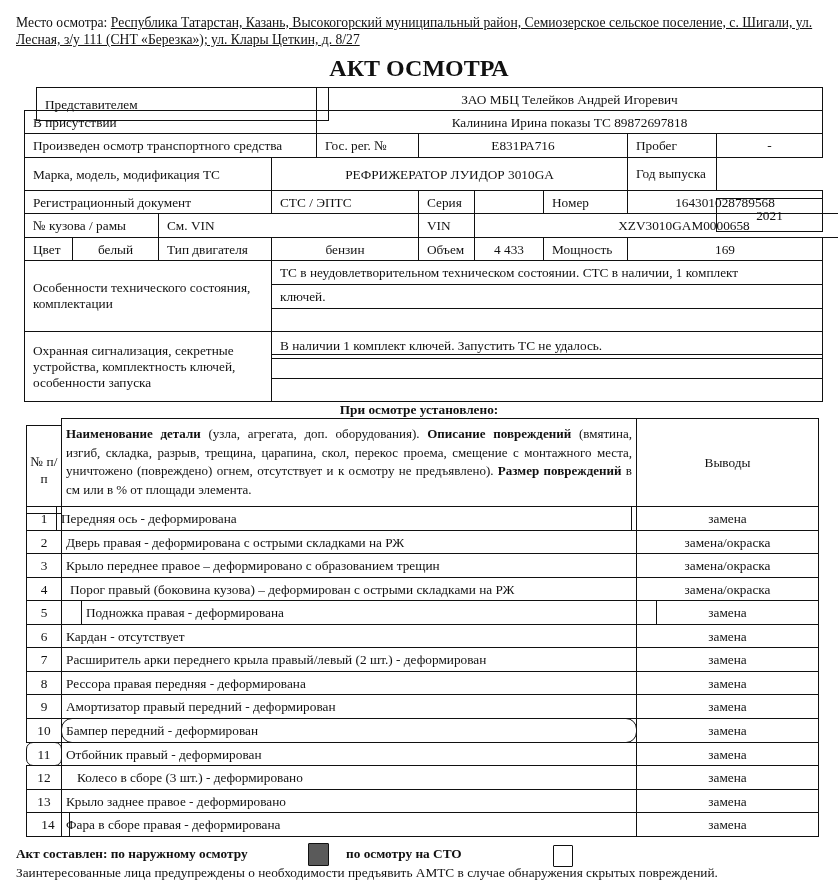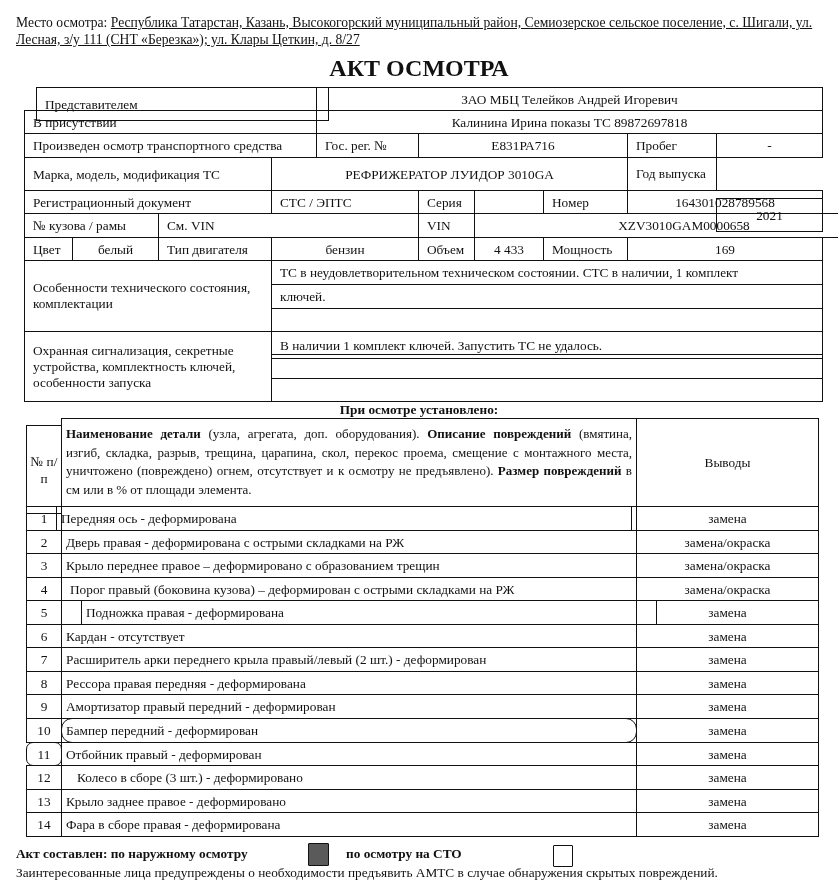--- a/index.html
+++ b/index.html
@@ -151,21 +151,21 @@
         <div class="c ctr" style="left: 26px; top: 765px; width: 36px; height: 25px;">12</div>
         <div class="c " style="left: 61px; top: 765px; width: 576px; height: 25px; padding-left: 15px;">Колесо в сборе (3 шт.) - деформировано</div>
         <div class="c ctr" style="left: 636px; top: 765px; width: 183px; height: 25px;">замена</div>
       </div>
       <div>
         <div class="c ctr" style="left: 26px; top: 789px; width: 36px; height: 24px;">13</div>
         <div class="c " style="left: 61px; top: 789px; width: 576px; height: 24px; padding-left: 4px;">Крыло заднее правое - деформировано</div>
         <div class="c ctr" style="left: 636px; top: 789px; width: 183px; height: 24px;">замена</div>
       </div>
       <div>
-        <div class="c ctr" style="left: 26px; top: 812px; width: 36px; height: 25px;">14</div>
+        <div class="c ctr" style="left: 26px; top: 812px; width: 44px; height: 25px;">14</div>
         <div class="c " style="left: 61px; top: 812px; width: 576px; height: 25px; padding-left: 4px;">Фара в сборе правая - деформирована</div>
         <div class="c ctr" style="left: 636px; top: 812px; width: 183px; height: 25px;">замена</div>
       </div>
     </div>
 </div>
 
 <div class="abs foot1">Акт составлен: по наружному осмотру</div>
 <div class="cb on" id="cb-ext" style="left:308px;top:843px;width:21px;height:23px;"></div>
 <div class="abs foot2">по осмотру на СТО</div>
 <div class="cb" id="cb-sto" style="left:553px;top:845px;width:20px;height:22px;"></div>

